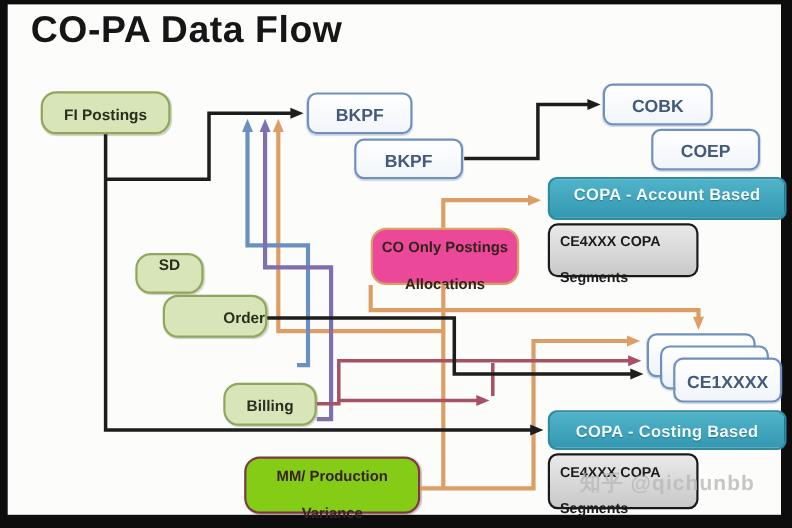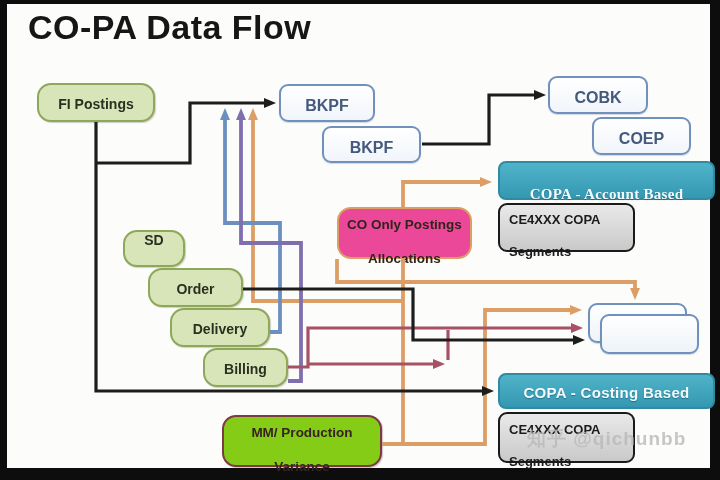--- a/index.html
+++ b/index.html
@@ -41,39 +41,39 @@
       </div>
       <div class="node bluebox" style="left: 307px; top: 126px; width: 99px; height: 37px; flex-direction: column; display: block; padding-top: 9.5px;">
         <span class="lbl">BKPF</span>
       </div>
       <div class="node bluebox" style="left: 533px; top: 76px; width: 100px; height: 38px; flex-direction: column; display: block; padding-top: 10px;">
         <span class="lbl">COBK</span>
       </div>
       <div class="node bluebox" style="left: 577px; top: 117px; width: 99px; height: 38px; flex-direction: column; display: block; padding-top: 10px;">
         <span class="lbl">COEP</span>
       </div>
-      <div class="node teal" style="left: 483px; top: 161px; width: 217px; height: 39px; flex-direction: column; display: block; padding-top: 22px; font-family: Liberation Serif, serif;">
+      <div class="node teal" style="left: 483px; top: 161px; width: 217px; height: 39px; flex-direction: column; display: block; padding-top: 6px;">
         <span class="lbl">COPA - Account  Based</span>
       </div>
       <div class="node gray" style="left: 483px; top: 203px; width: 137px; height: 49px; flex-direction: column; display: block; padding-top: 6.5px;"><span class="lbl">CE4XXX COPA</span><br><span class="lbl">Segments</span></div>
       <div class="node orangebox" style="left: 322px; top: 207px; width: 135px; height: 52px; flex-direction: column; display: block; padding-top: 8px;"><span class="lbl">CO Only Postings</span><br><span class="lbl">Allocations</span></div>
       <div class="node green" style="left: 108px; top: 230px; width: 62px; height: 37px; flex-direction: column; display: block; padding-top: 0;">
         <span class="lbl">SD</span>
       </div>
-      <div class="node green" style="left: 133px; top: 268px; width: 95px; height: 39px; flex-direction: column; display: block; padding-top: 10.5px;">
+      <div class="node green" style="left: 133px; top: 268px; width: 95px; height: 39px; flex-direction: column; display: block; padding-top: 10.5px; text-align: right;">
         <span class="lbl">Order</span>
-      </div>
-      <div class="node green" style="left: 155px; top: 308px; width: 100px; height: 39px; flex-direction: column; display: block; padding-top: 10.5px;">
-        <span class="lbl">Delivery</span>
       </div>
       <div class="node green" style="left: 188px; top: 348px; width: 85px; height: 39px; flex-direction: column; display: block; padding-top: 10.5px;">
         <span class="lbl">Billing</span>
       </div>
       <div class="node bluebox stack-back" style="left: 573px; top: 303px; width: 99px; height: 40px;"></div>
       <div class="node bluebox stack-back" style="left: 585px; top: 314px; width: 99px; height: 40px;"></div>
+      <div class="node bluebox" style="left: 597px; top: 325px; width: 99px; height: 41px; flex-direction: column; display: block; padding-top: 11.5px;">
+        <span class="lbl">CE1XXXX</span>
+      </div>
       <div class="node teal" style="left: 483px; top: 373px; width: 217px; height: 36px; flex-direction: column; display: block; padding-top: 9px;">
         <span class="lbl">COPA - Costing  Based</span>
       </div>
       <div class="node gray" style="left: 483px; top: 412px; width: 137px; height: 51px; flex-direction: column; display: block; padding-top: 7.5px;"><span class="lbl">CE4XXX COPA</span><br><span class="lbl">Segments</span></div>
       <div class="node pink" style="left: 207px; top: 415px; width: 160px; height: 52px; flex-direction: column; display: block; padding-top: 8px;"><span class="lbl">MM/ Production</span><br><span class="lbl">Variance</span></div>
       <svg id="edges" width="720" height="480" viewBox="0 0 720 480">
         <g>
           <path d="M388 207 L388 182 L466 182" fill="none" stroke="#dd9e66" stroke-width="3.8"></path>
           <polygon points="477,182 465,187 465,177" fill="#dd9e66"></polygon>
         </g>

